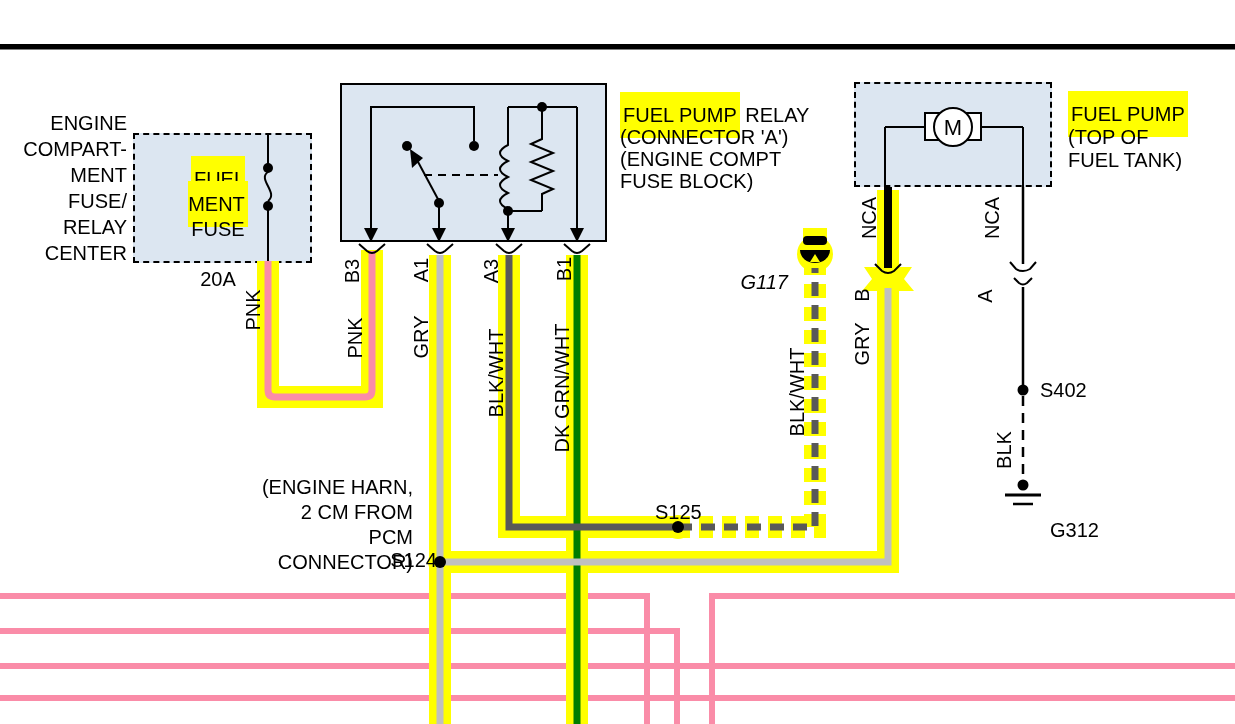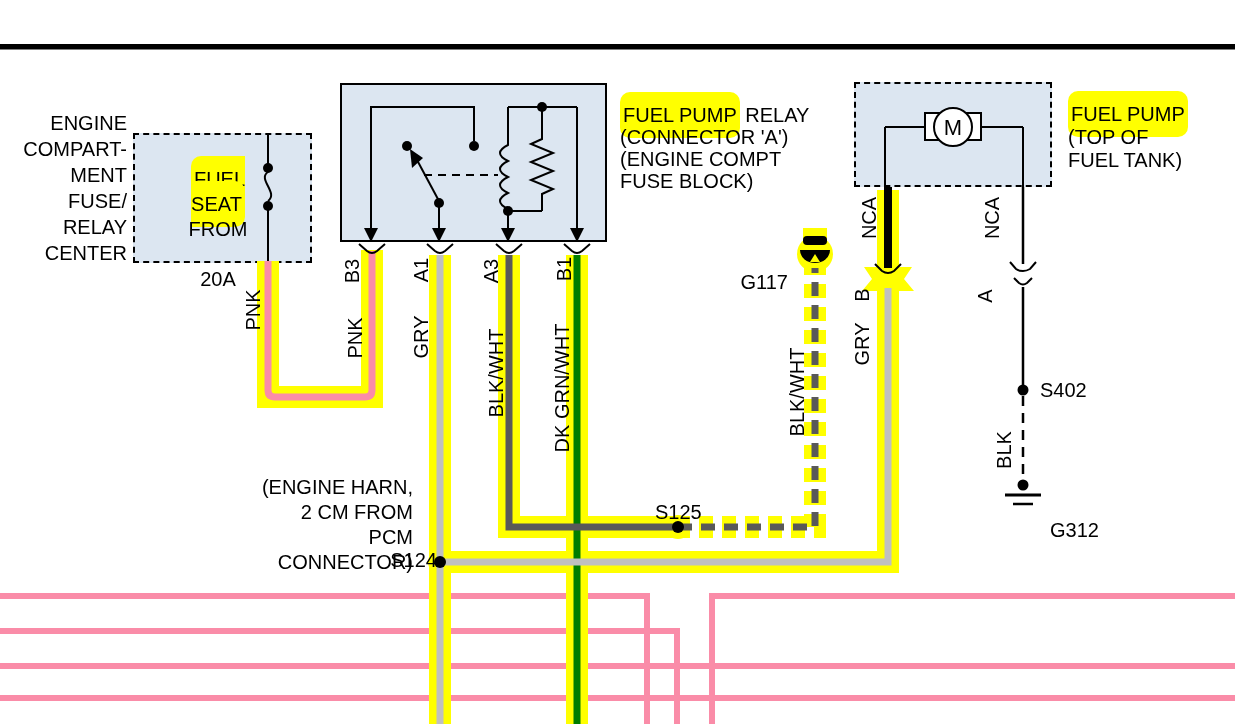--- a/index.html
+++ b/index.html
@@ -6,21 +6,21 @@
   .canvas{position:relative;width:1235px;height:724px;background:#ffffff;overflow:hidden;
           font-family:"Liberation Sans",sans-serif;color:#000;}
   .cbox{position:absolute;background:#DCE6F1;border:2.5px solid #000;box-sizing:border-box;}
   .dashedb{border-style:dashed;}
   svg.layer{position:absolute;left:0;top:0;z-index:2;}
   .lbl{position:absolute;font-size:20px;line-height:25px;white-space:pre-line;z-index:3;}
   .vlabel{position:absolute;font-size:20px;white-space:nowrap;z-index:3;
           transform:translate(-50%,-50%) rotate(-90deg);}
   .right{text-align:right;}
   .center{text-align:center;}
-  .hl{background:#FFFF00;padding:12px 3px;border-radius:10px;}
+  .hl{background:#FFFF00;padding:12px 3px;}
   .wire{fill:none;}
   .w-pnk{stroke:#FA8CA8;stroke-width:7;}
   .w-bus{stroke:#FA8CA8;stroke-width:6;}
   .w-gry{stroke:#C0C0C0;stroke-width:7;}
   .w-dkg{stroke:#595959;stroke-width:7;}
   .w-grn{stroke:#007D00;stroke-width:7;}
   .hlt{stroke:#FFFF00;stroke-width:22;fill:none;}
   .sym{stroke:#000;stroke-width:2;fill:none;}
   svg text{font-family:"Liberation Sans",sans-serif;}
 </style>
@@ -115,39 +115,39 @@
 
   <div class="lbl right" style="left:15px;top:110px;width:112px;line-height:26px;">ENGINE
 COMPART-
 MENT
 FUSE/
 RELAY
 CENTER</div>
 
   <div class="lbl center" style="left:148px;top:142px;width:140px;">
     <span class="hl">FUEL
-SEAT</span>
-    <div>FROM</div>
+MENT</span>
+    <div>FUSE</div>
     <div>20A</div>
   </div>
 
   <div class="lbl" style="left:620px;top:82px;width:230px;line-height:22px;">
     <span class="hl">FUEL PUMP</span><span> RELAY</span>
     <div>(CONNECTOR 'A')
 (ENGINE COMPT
 FUSE BLOCK)</div>
   </div>
 
   <div class="lbl" style="left:1068px;top:80px;width:170px;line-height:23px;">
     <span class="hl">FUEL PUMP</span>
     <div>(TOP OF
 FUEL TANK)</div>
   </div>
 
-  <div class="lbl right" style="left:598px;top:242px;width:190px;line-height:27px;">
+  <div class="lbl right" style="left:598px;top:242px;width:190px;line-height:27px;font-style:italic;">
     <div>G117</div>
   </div>
 
   <div class="lbl" style="left:1050px;top:493px;width:185px;">
     <div>G312</div>
   </div>
 
   <div class="lbl right" style="left:237px;top:475px;width:176px;">(ENGINE HARN,
 2 CM FROM
 PCM CONNECTOR)</div>

